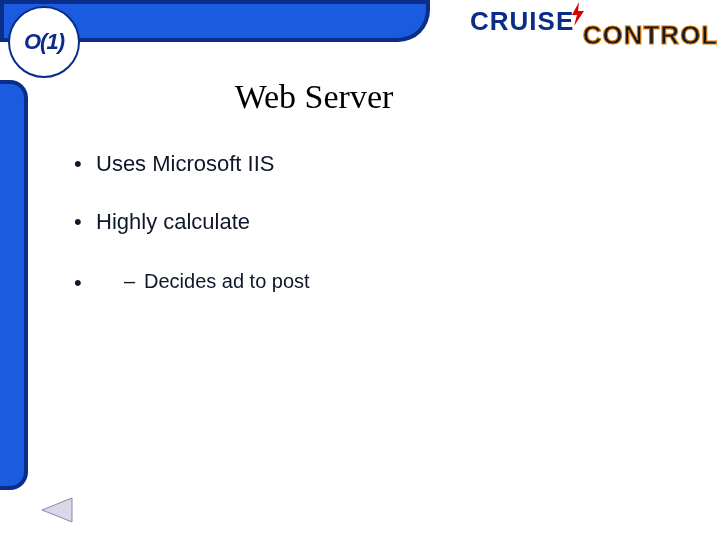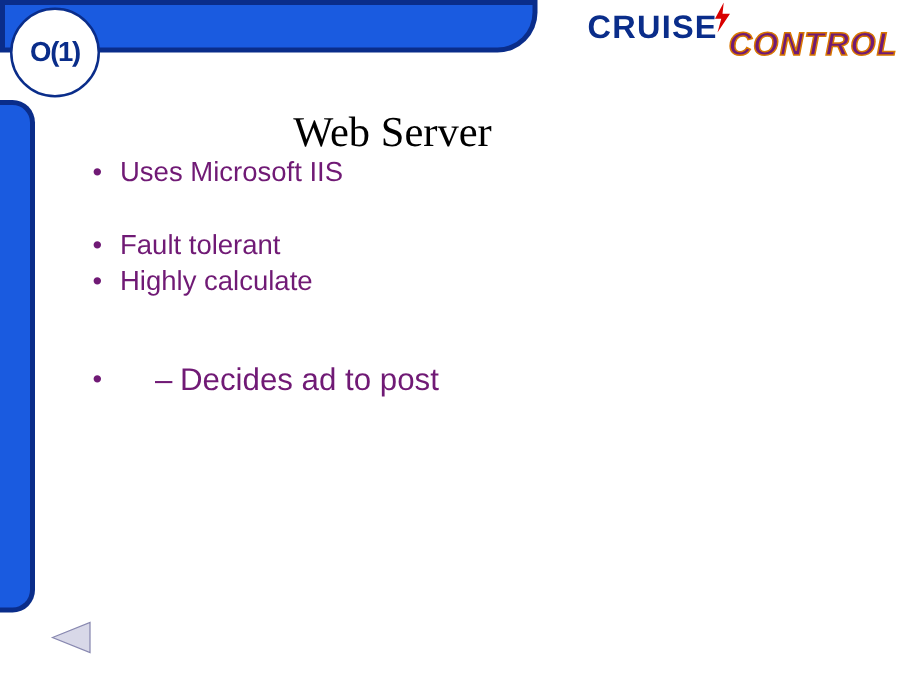--- a/index.html
+++ b/index.html
@@ -46,20 +46,21 @@
     border: 2px solid #0a2d8a;
     border-radius: 50%;
     display: flex;
     align-items: center;
     justify-content: center;
     z-index: 5;
   }
   .logo-text {
     font-family: Arial, sans-serif;
     font-weight: 900;
+    font-style: italic;
     font-size: 22px;
     color: #0a2d8a;
     letter-spacing: -1px;
   }
   .cruise-logo {
     position: absolute;
     top: 6px;
     left: 470px;
     font-family: Arial, sans-serif;
   }
@@ -74,24 +75,23 @@
   }
   .lightning {
     position: absolute;
     top: -4px;
     left: 100px;
     width: 16px;
     height: 24px;
   }
   .control-word {
     font-weight: 900;
-    font-style: italic;
     font-size: 26px;
     letter-spacing: 1px;
-    color: #701a75;
+    color: #0f172a;
     -webkit-text-stroke: 1.2px #d97700;
     display: inline-block;
     margin-left: 4px;
     position: relative;
     top: 14px;
   }
   .left-bar {
     position: absolute;
     top: 80px;
     left: 0;
@@ -113,55 +113,55 @@
     top: 4px;
     left: 0;
     width: 24px;
     height: 402px;
     background: #1a5be0;
     border-top-right-radius: 14px;
     border-bottom-right-radius: 14px;
   }
   .slide-title {
     position: absolute;
-    top: 88px;
+    top: 78px;
     left: 0;
     width: 628px;
     text-align: center;
     font-family: 'Times New Roman', serif;
     font-size: 34px;
     color: #000;
   }
   .content {
     position: absolute;
-    top: 124px;
+    top: 150px;
     left: 72px;
     width: 600px;
     font-family: Arial, Helvetica, sans-serif;
     font-size: 22px;
-    color: #701a75;
+    color: #0f172a;
     line-height: 1.25;
   }
   .content ul { list-style: none; }
   .content > ul > li {
     position: relative;
     padding-left: 24px;
     margin-bottom: 2px;
   }
   .content > ul > li::before {
     content: "•";
     position: absolute;
     left: 2px;
     top: 0;
     font-size: 22px;
   }
   .sub {
-    margin-top: 20px;
+    margin-top: 4px;
     margin-left: 28px;
-    font-size: 25px;
+    font-size: 20px;
   }
   .sub li {
     position: relative;
     padding-left: 20px;
   }
   .sub li::before {
     content: "–";
     position: absolute;
     left: 0;
     top: 0;
@@ -201,21 +201,20 @@
 </div>
 
 <div class="slide-title">Web Server</div>
 
 <div class="content">
   <ul>
     <li>Uses Microsoft IIS</li>
   </ul>
   <div class="gap"></div>
   <ul>
-    <li>Fault tolerant</li>
     <li>Highly calculate</li>
   </ul>
   <div class="gap"></div>
   <ul>
     <li>
       <ul class="sub">
         <li>Decides ad to post</li>
       </ul>
     </li>
   </ul>

